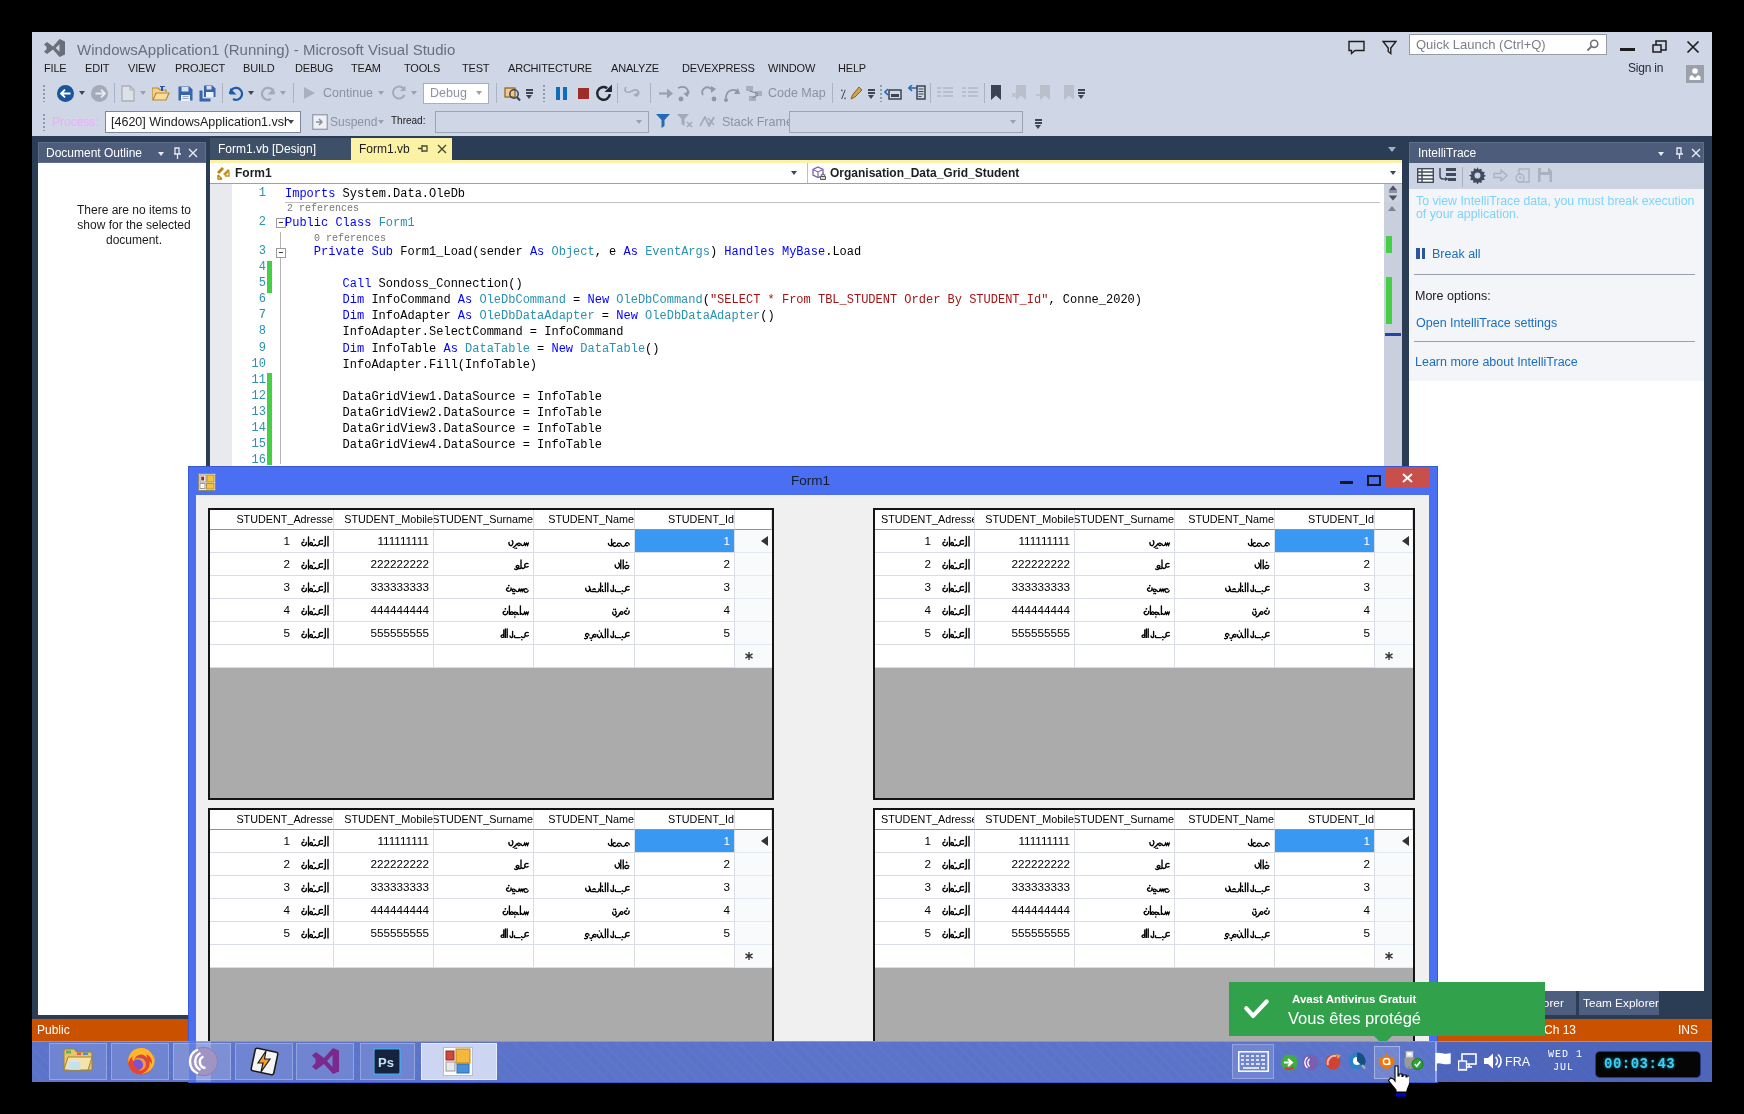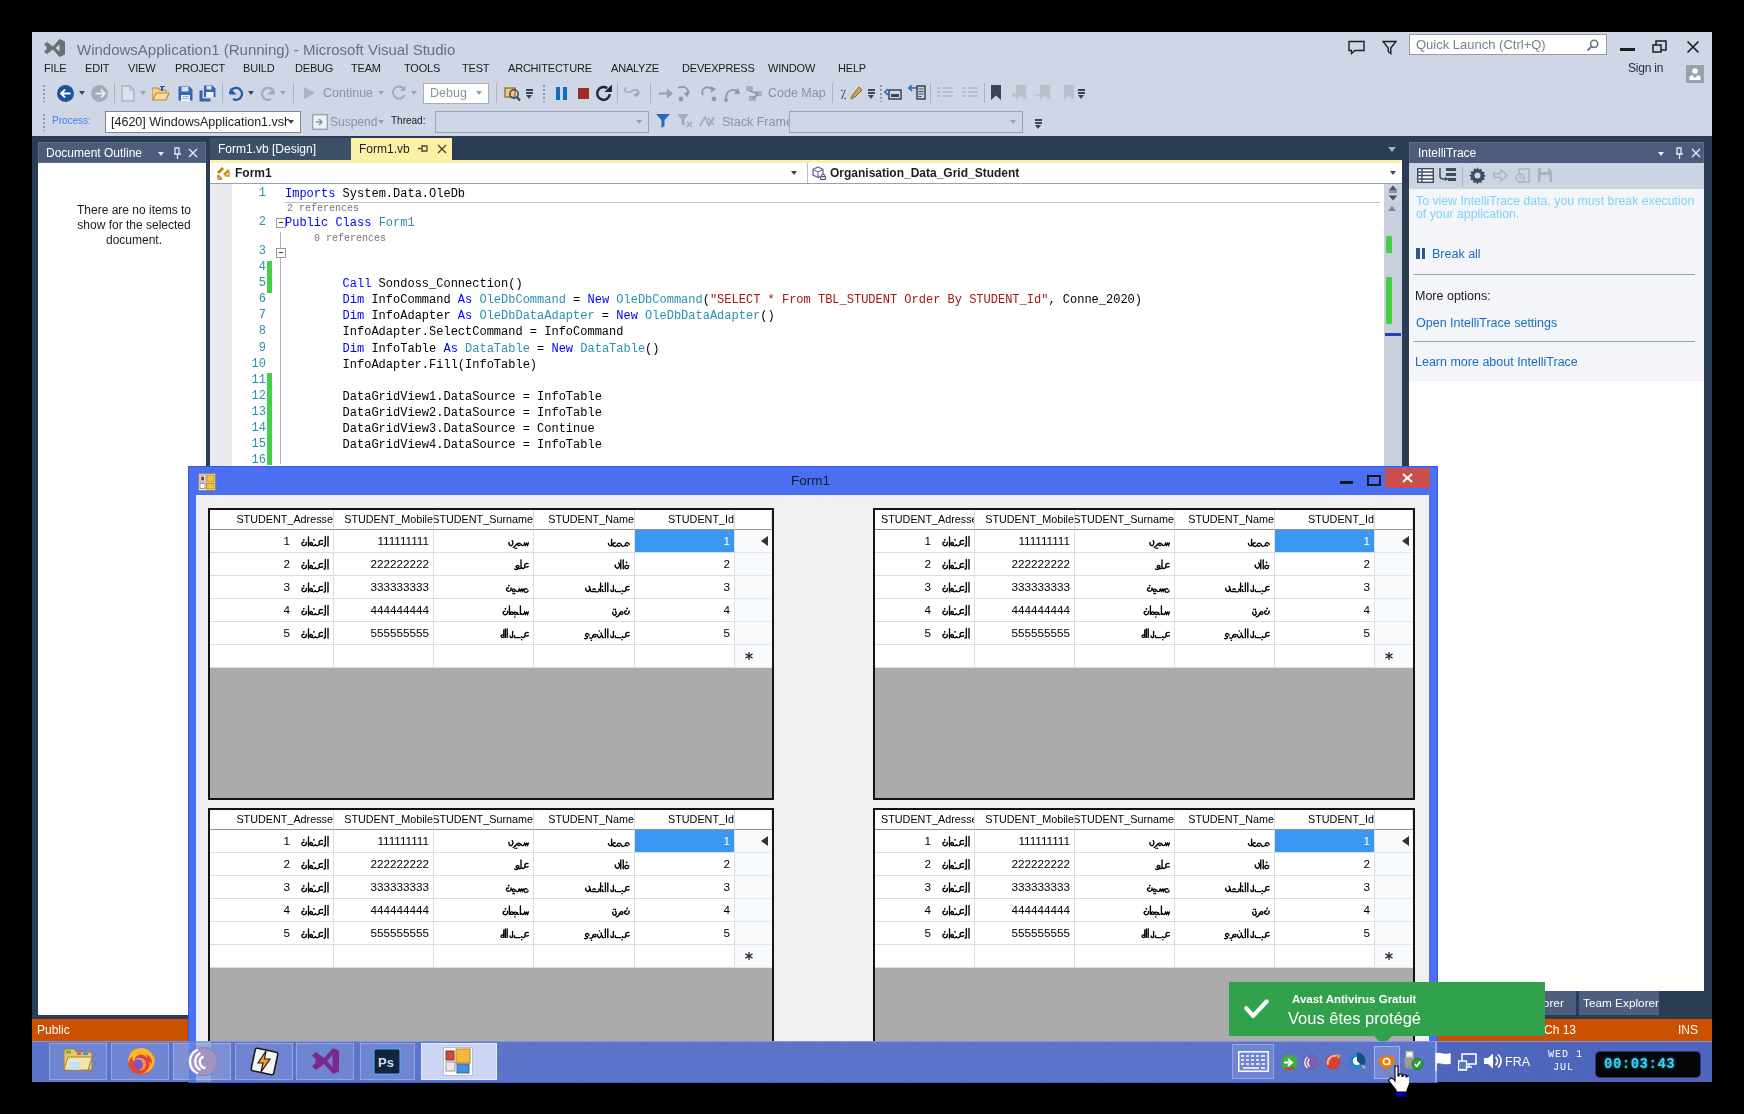--- a/index.html
+++ b/index.html
@@ -230,21 +230,21 @@
  <svg class="icn" style="left:1028px;top:5px" width="15" height="16" viewBox="0 0 15 16">
       <path d="M4,0 h10 v15 l-5,-4.5 -5,4.5 Z" fill="#b9c0cc"></path>
     </svg>
  <div class="a" style="left:1046px;top:9px;width:7px;height:2px;background:#3c4656"></div>
     <div class="a" style="left:1046px;top:12px;width:7px;height:2px;background:#3c4656"></div>
     <div class="ddt" style="left:1046px;top:15px;border-left-width:3px;border-right-width:3px"></div>
 </div>
 
 <div class="a" style="left:32px;top:107px;width:1680px;height:29px">
  <div class="grip" style="left:10px;top:6px"></div>
- <div class="t" style="left:20px;top:8px;font-size:10px;color:#3b82f6">Process:</div>
+ <div class="t" style="left:20px;top:8px;font-size:12px;color:#f0abfc">Process:</div>
  <div class="combo" style="left:73px;top:4px;width:196px;height:22px"></div>
  <div class="t" style="left:79px;top:8px;font-size:12.5px;color:#1b1b1b;width:178px;overflow:hidden">[4620] WindowsApplication1.vsho</div>
  <div class="ddt" style="left:256px;top:13px"></div>
  <svg class="icn" style="left:280px;top:7px" width="16" height="16" viewBox="0 0 16 16">
       <rect x="0.7" y="0.7" width="14.6" height="14.6" fill="#eef0f5" stroke="#9aa3b2" stroke-width="1.4"></rect>
       <path d="M4,8 h6 M7,5 l3,3 -3,3" stroke="#88909e" stroke-width="1.5" fill="none"></path>
     </svg>
  <div class="t" style="left:298px;top:8px;font-size:12px;color:#8b939f">Suspend</div>
  <div class="ddt ddg" style="left:346px;top:13px"></div>
  <div class="t" style="left:359px;top:8px;font-size:10px;color:#1b1b1b">Thread:</div>
@@ -349,29 +349,30 @@
 <div class="a" style="left:275.5px;top:247.5px;width:10px;height:10px;background:#fff;border:1px solid #9a9a9a;box-sizing:border-box">
     <div class="a" style="left:2px;top:3.5px;width:4px;height:1px;background:#333"></div>
   </div>
 
 <div class="a mono" style="left:285px;top:184px;width:1095px;height:300px;font-size:12px;line-height:16px;color:#000">
  <div class="t" style="left:0;top:2px"><span class="kw">Imports</span> System.Data.OleDb</div>
  <div class="a" style="left:0;top:17.5px;width:1095px;height:1px;background:#c0c0c0"></div>
  <div class="t" style="left:2px;top:17px;font-size:10px;color:#777">2 references</div>
  <div class="t" style="left:0;top:30.5px"><span class="kw">Public</span> <span class="kw">Class</span> <span class="ty">Form1</span></div>
  <div class="t" style="left:29px;top:47px;font-size:10px;color:#777">0 references</div>
+ <div class="t" style="left:0;top:60.3px">    <span class="kw">Private</span> <span class="kw">Sub</span> Form1_Load(sender <span class="kw">As</span> <span class="ty">Object</span>, e <span class="kw">As</span> <span class="ty">EventArgs</span>) <span class="kw">Handles</span> <span class="kw">MyBase</span>.Load</div>
  <div class="t" style="left:0;top:92.3px">        <span class="kw">Call</span> Sondoss_Connection()</div>
  <div class="t" style="left:0;top:108.4px">        <span class="kw">Dim</span> InfoCommand <span class="kw">As</span> <span class="ty">OleDbCommand</span> = <span class="kw">New</span> <span class="ty">OleDbCommand</span>(<span class="st">"SELECT * From TBL_STUDENT Order By STUDENT_Id"</span>, Conne_2020)</div>
  <div class="t" style="left:0;top:124.4px">        <span class="kw">Dim</span> InfoAdapter <span class="kw">As</span> <span class="ty">OleDbDataAdapter</span> = <span class="kw">New</span> <span class="ty">OleDbDataAdapter</span>()</div>
  <div class="t" style="left:0;top:140.4px">        InfoAdapter.SelectCommand = InfoCommand</div>
  <div class="t" style="left:0;top:156.5px">        <span class="kw">Dim</span> InfoTable <span class="kw">As</span> <span class="ty">DataTable</span> = <span class="kw">New</span> <span class="ty">DataTable</span>()</div>
  <div class="t" style="left:0;top:172.5px">        InfoAdapter.Fill(InfoTable)</div>
  <div class="t" style="left:0;top:204.5px">        DataGridView1.DataSource = InfoTable</div>
  <div class="t" style="left:0;top:220.5px">        DataGridView2.DataSource = InfoTable</div>
- <div class="t" style="left:0;top:236.6px">        DataGridView3.DataSource = Continue</div>
+ <div class="t" style="left:0;top:236.6px">        DataGridView3.DataSource = InfoTable</div>
  <div class="t" style="left:0;top:252.6px">        DataGridView4.DataSource = InfoTable</div>
 </div>
 
 <div class="a" style="left:1384px;top:184px;width:18px;height:835px;background:#c9cfdc"></div>
 <div class="a" style="left:1384px;top:184px;width:18px;height:18px;background:#ccd2de">
     <svg width="18" height="18" viewBox="0 0 18 18">
       <path d="M5,8 h8 M9,2.5 L12,6 H6 Z M9,15.5 L6,12 H12 Z" stroke="#4a5468" stroke-width="1.2" fill="#4a5468"></path>
     </svg>
   </div>
 <div class="ddt" style="left:1388px;top:206px;border-top-color:#7a8494;border-top-width:5px;border-left-width:4.5px;border-right-width:4.5px;transform:rotate(180deg)"></div>

